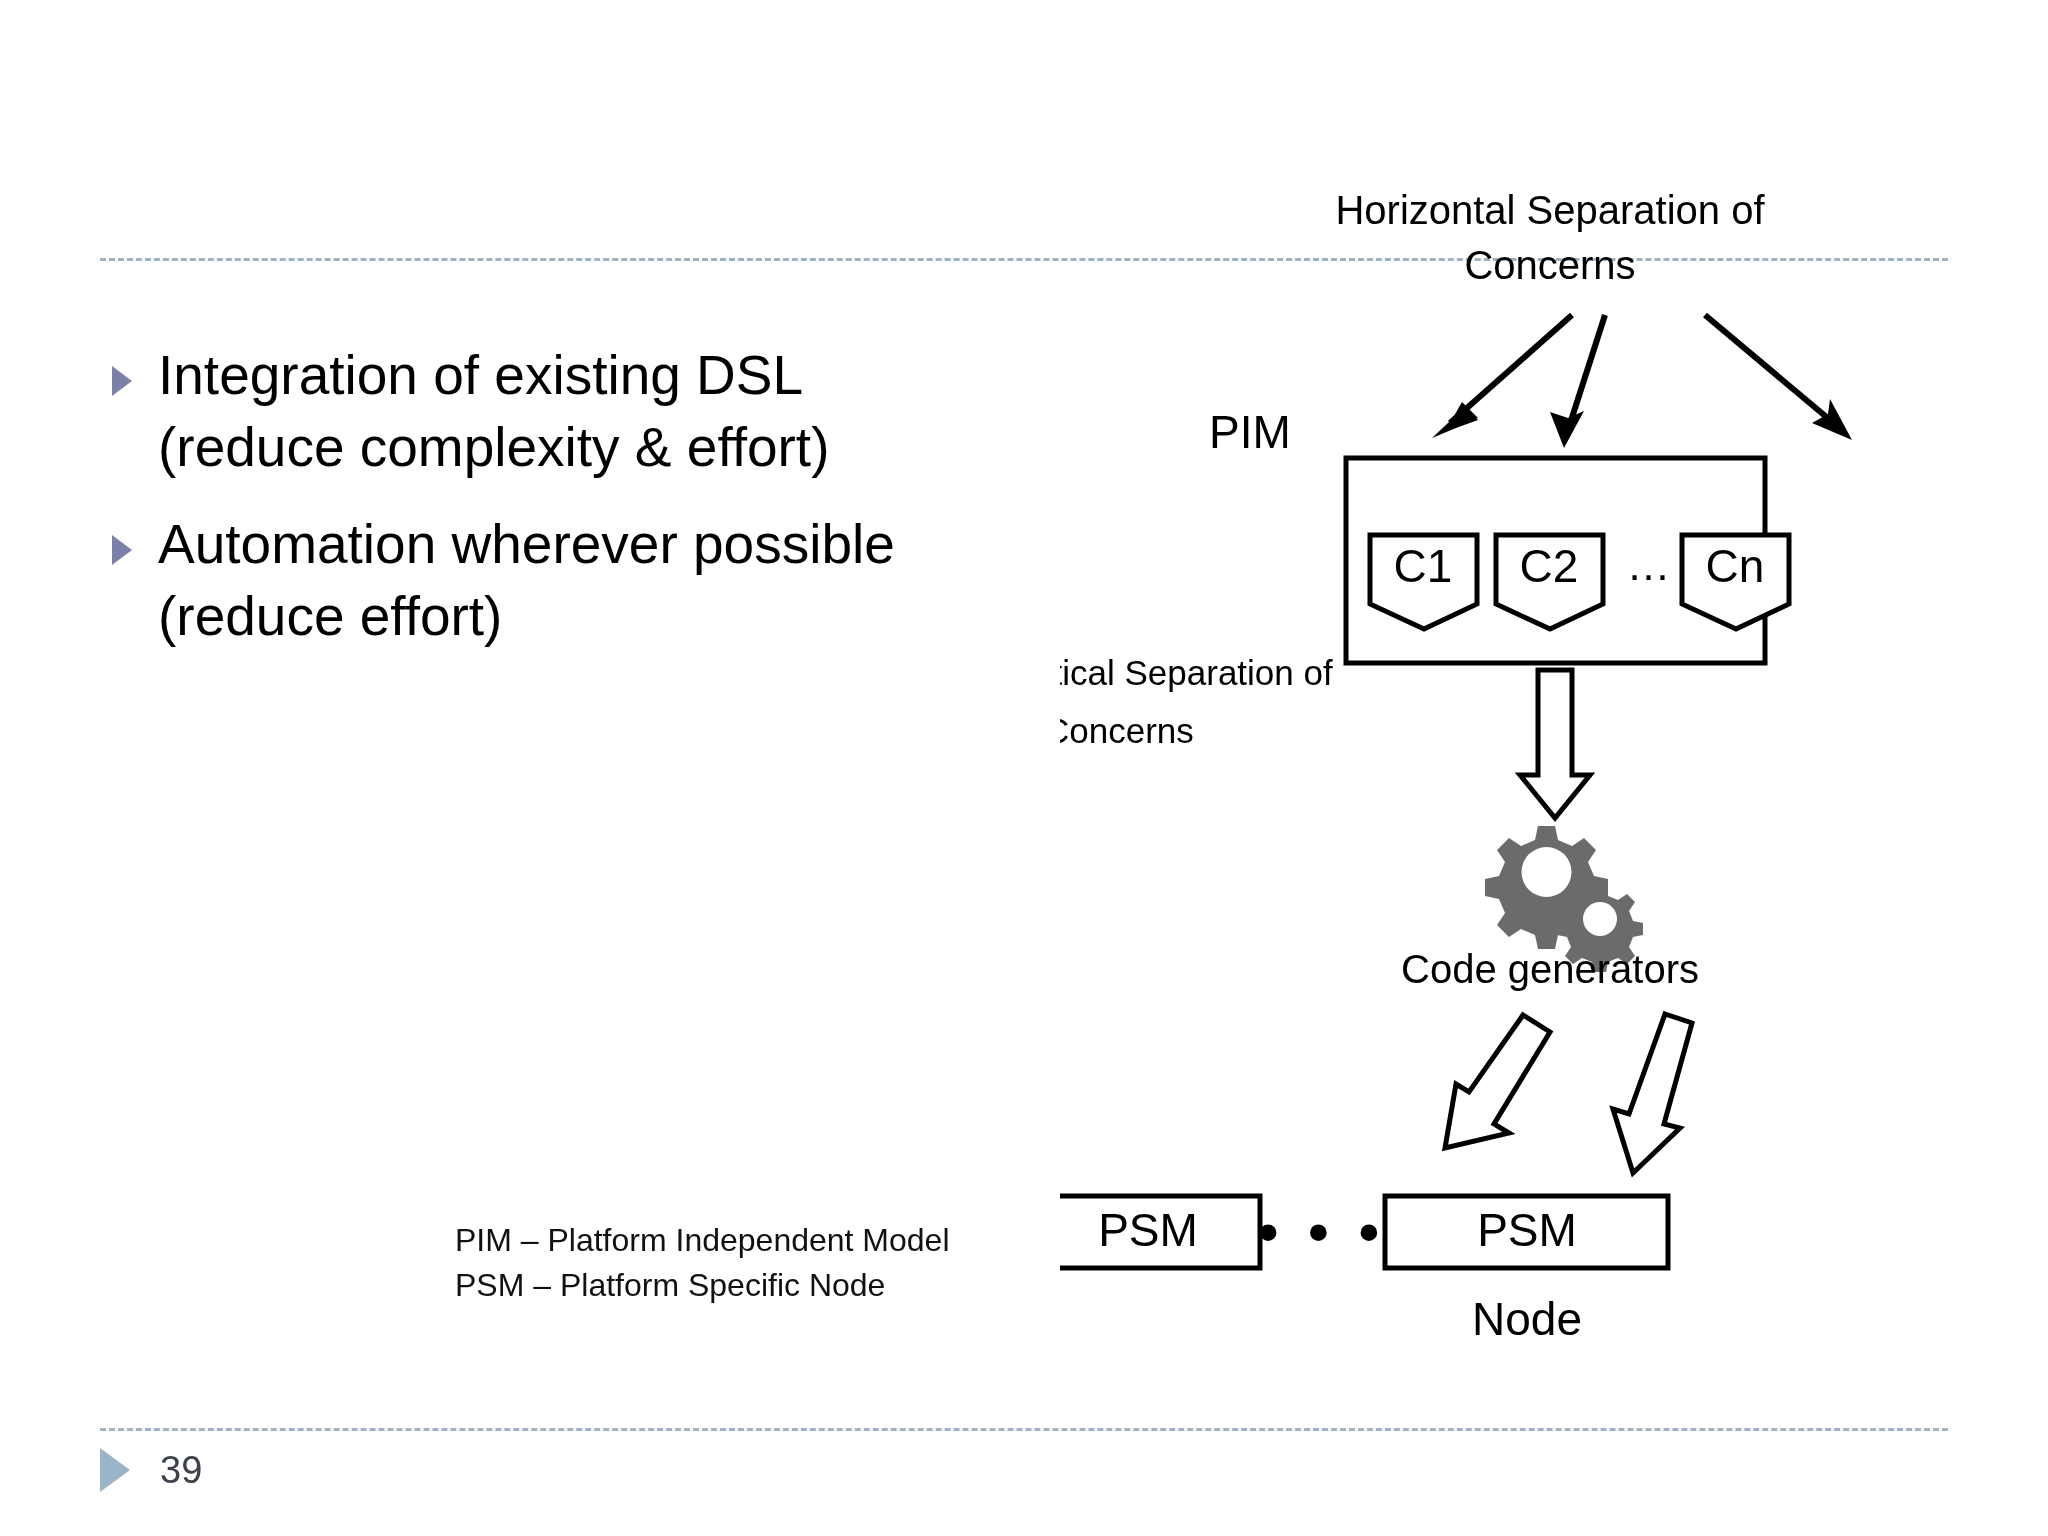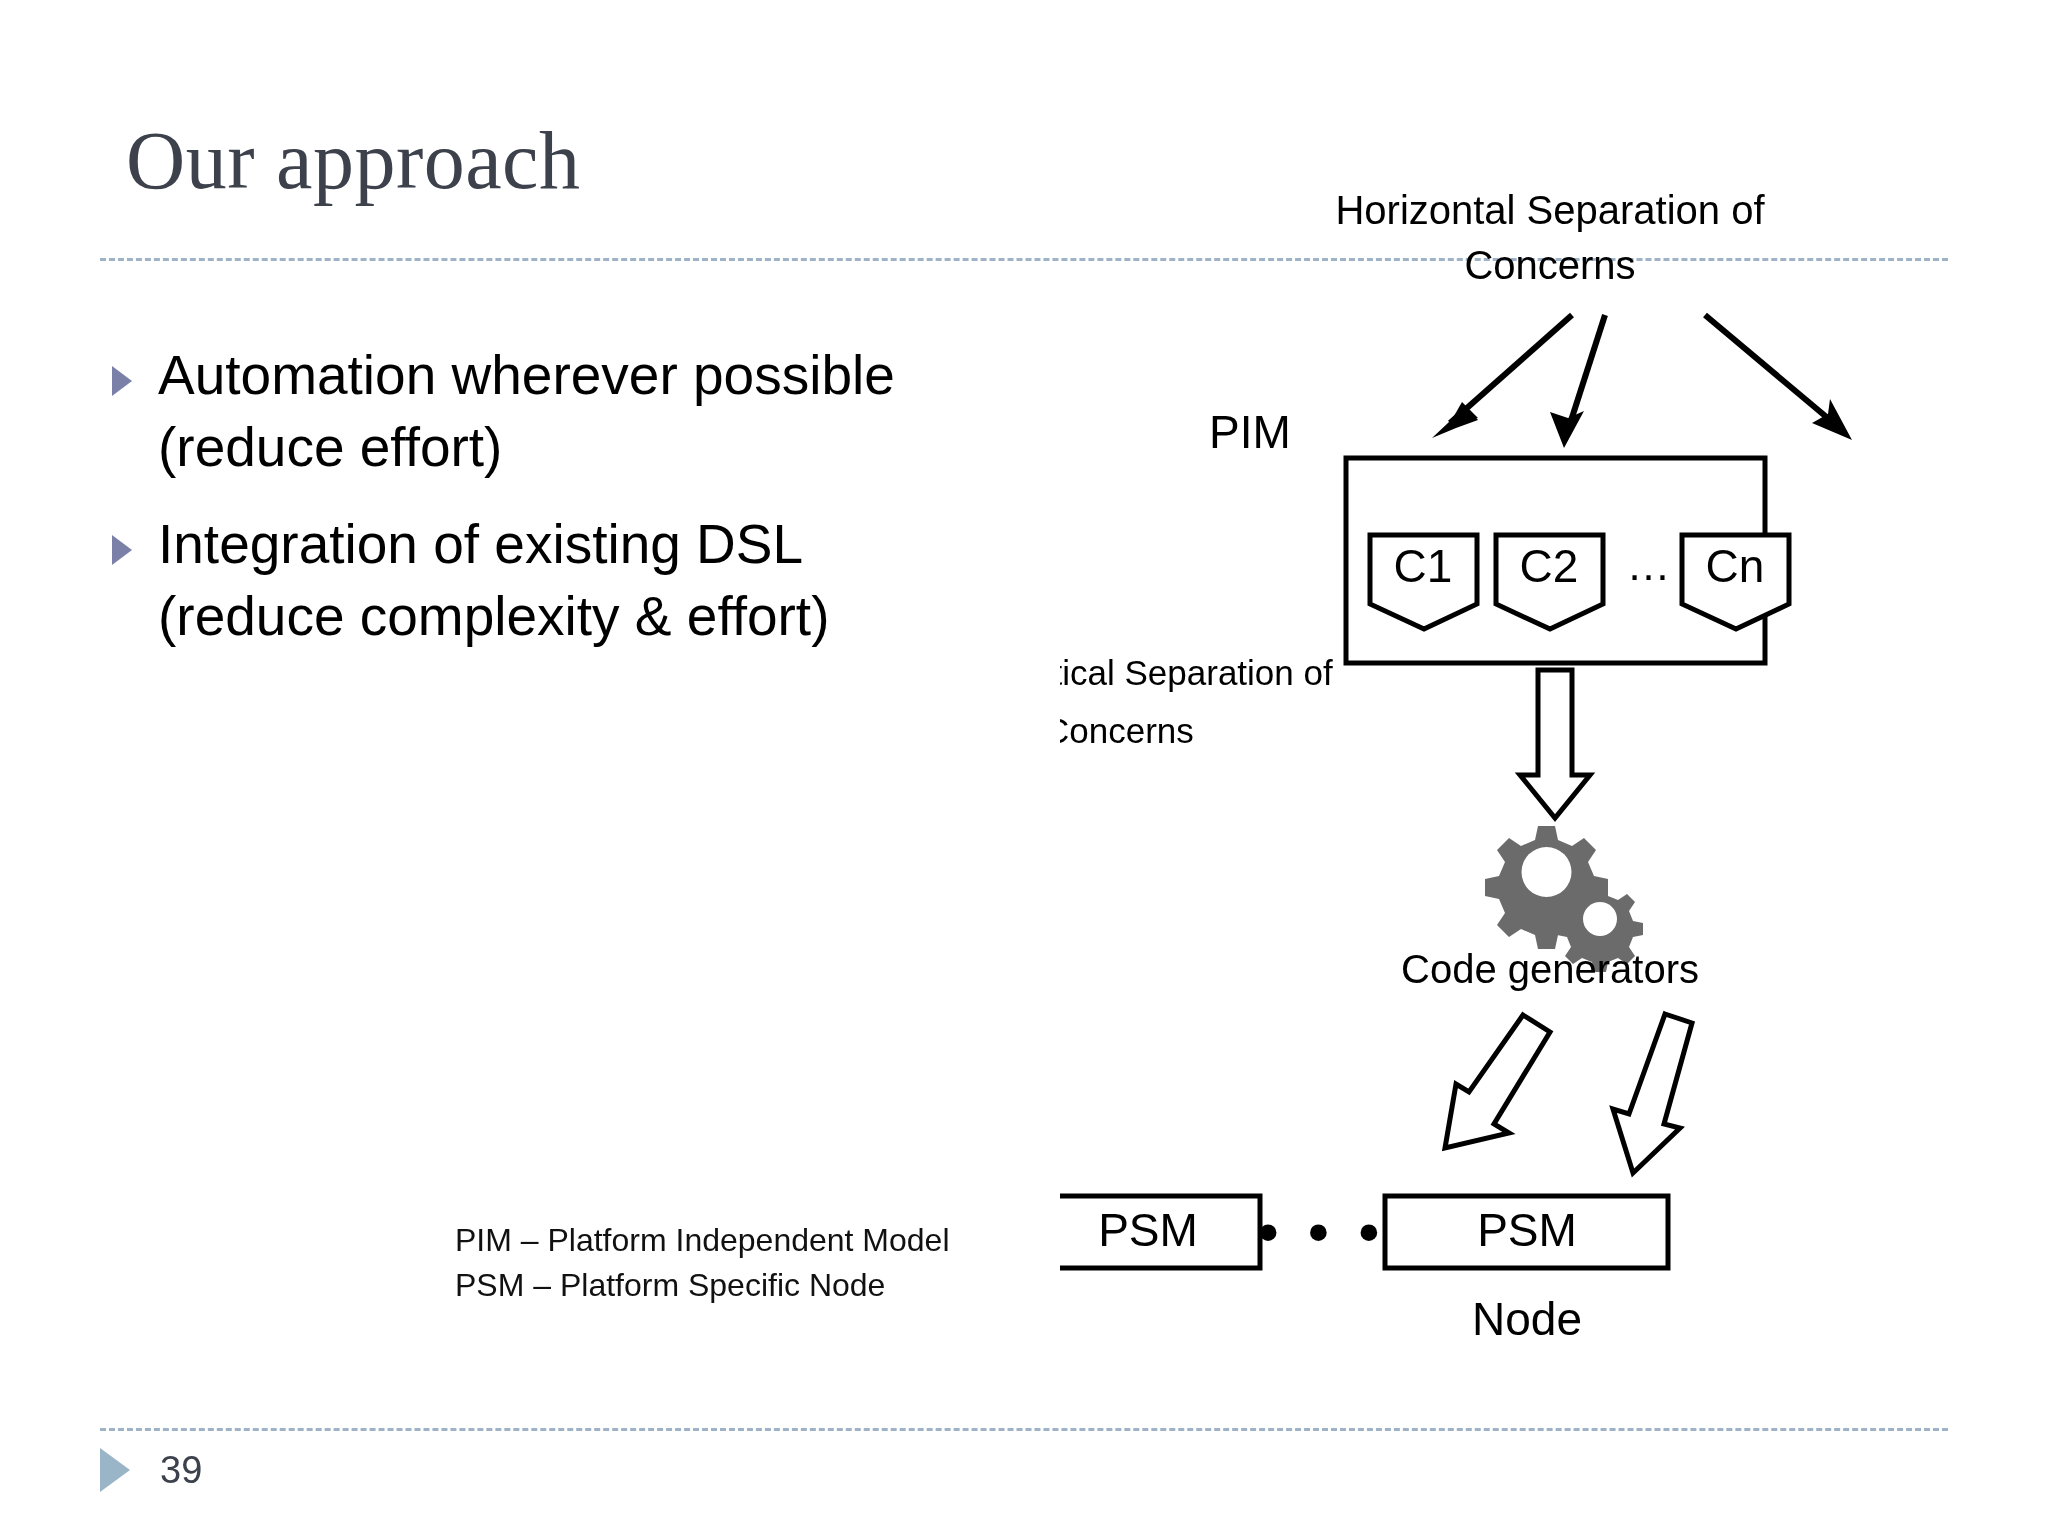--- a/index.html
+++ b/index.html
@@ -138,42 +138,41 @@
     stroke-width: 5;
     stroke-linejoin: miter;
   }
   .gear { fill: #6b6b6b; }
 </style>
 </head>
 <body>
 
 <div id="slide">
 
-  <div id="title">Our approach</div>
   <div id="title-rule"></div>
 
   <div id="bullets">
 
+
+    <div class="bullet">
+      <span class="bullet-marker">
+        <svg width="22" height="30" viewBox="0 0 22 30">
+            <polygon points="0,0 20,15 0,30" fill="#7b80a8"></polygon>
+          </svg>
+      </span>
+      <span class="bullet-text">Integration of existing DSL (reduce complexity &amp; effort)</span>
+    </div>
 
     <div class="bullet">
       <span class="bullet-marker">
         <svg width="22" height="30" viewBox="0 0 22 30">
             <polygon points="0,0 20,15 0,30" fill="#7b80a8"></polygon>
           </svg>
       </span>
       <span class="bullet-text">Automation wherever possible (reduce effort)</span>
-    </div>
-
-    <div class="bullet">
-      <span class="bullet-marker">
-        <svg width="22" height="30" viewBox="0 0 22 30">
-            <polygon points="0,0 20,15 0,30" fill="#7b80a8"></polygon>
-          </svg>
-      </span>
-      <span class="bullet-text">Integration of existing DSL (reduce complexity &amp; effort)</span>
     </div>
 
   </div>
 
   <div id="legend">
     <div>PIM – Platform Independent Model</div>
     <div>PSM – Platform Specific Node</div>
   </div>
 
   <div id="diagram">

